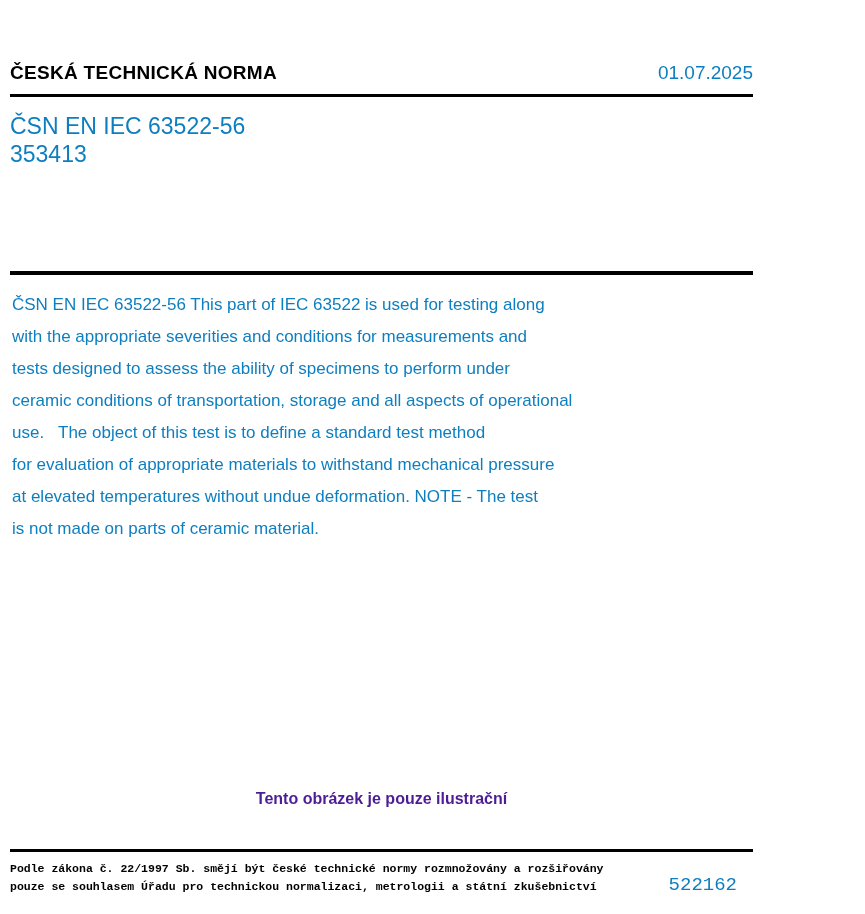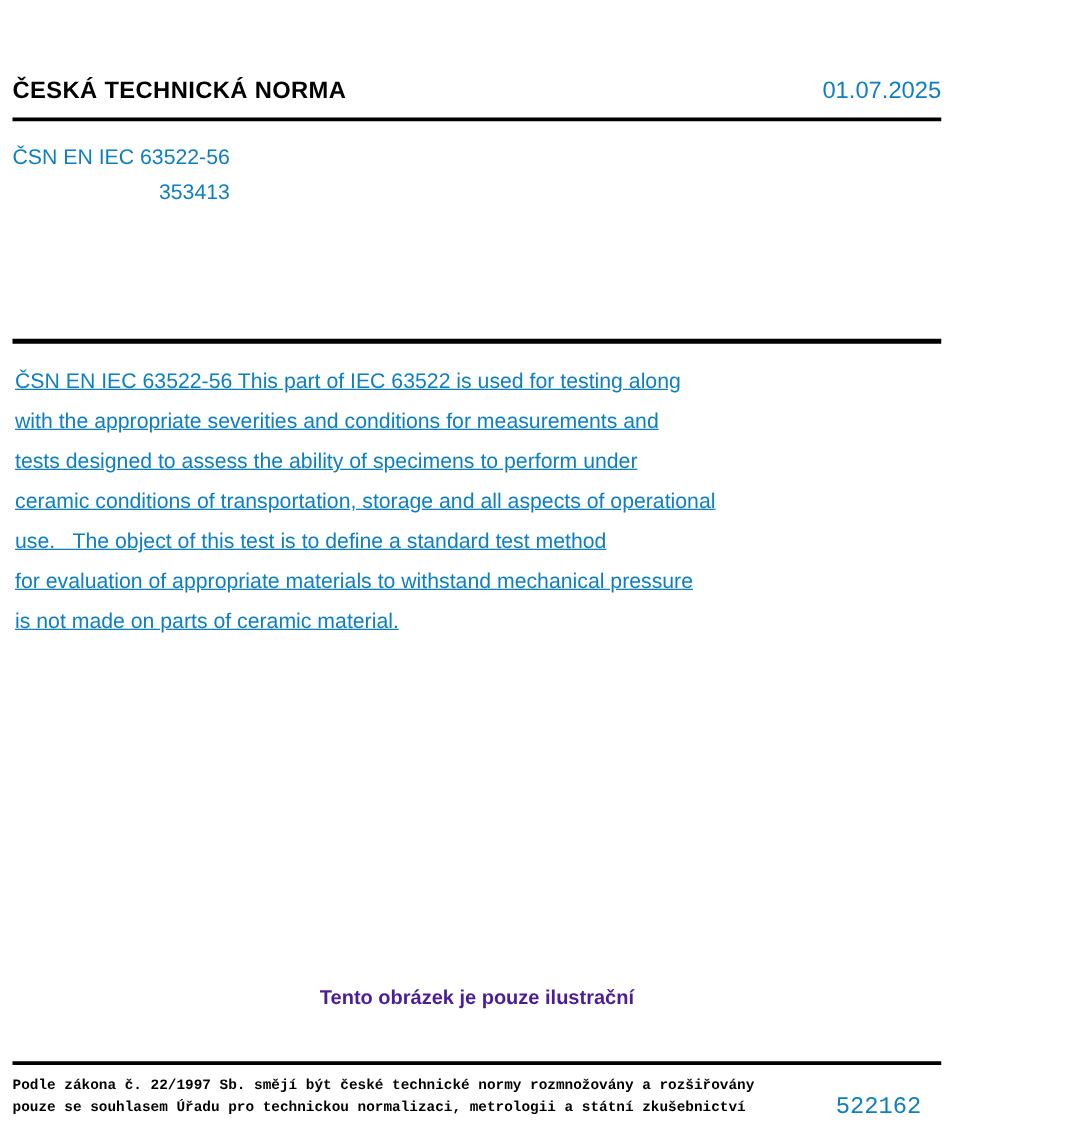--- a/index.html
+++ b/index.html
@@ -60,23 +60,22 @@
     display: flex;
     justify-content: space-between;
   }
   .title-left {
     color: #0d7fc0;
     font-size: 17px;
     line-height: 28px;
   }
   .title-right {
     color: #0d7fc0;
-    font-size: 17px;
+    font-size: 23px;
     line-height: 28px;
-    text-align: right;
     white-space: nowrap;
   }
   .title-left div, .title-right div { white-space: nowrap; }
 
   
   .rule-abstract {
     position: absolute;
     left: 10px;
     right: 10px;
     top: 271px;
@@ -86,21 +85,20 @@
 
   
   .abstract {
     position: absolute;
     left: 12px;
     right: 20px;
     top: 289px;
     color: #0d7fc0;
     font-size: 17px;
     line-height: 32px;
-    text-decoration: underline;
   }
   .abstract div { white-space: pre; }
 
   
   .illustration-note {
     position: absolute;
     left: 0;
     right: 0;
     top: 790px;
     text-align: center;
@@ -164,20 +162,21 @@
 
   <div class="rule-abstract"></div>
 
   <div class="abstract">
     <div>ČSN EN IEC 63522-56 This part of IEC 63522 is used for testing along</div>
     <div>with the appropriate severities and conditions for measurements and</div>
     <div>tests designed to assess the ability of specimens to perform under</div>
     <div>ceramic conditions of transportation, storage and all aspects of operational</div>
     <div>use.   The object of this test is to define a standard test method</div>
     <div>for evaluation of appropriate materials to withstand mechanical pressure</div>
+    <div>at elevated temperatures without undue deformation. NOTE - The test</div>
     <div>is not made on parts of ceramic material.</div>
   </div>
 
   <div class="illustration-note">Tento obrázek je pouze ilustrační</div>
 
   <div class="rule-bottom"></div>
 
   <div class="footer">
     <div class="footer-legal">
       <div>Podle zákona č. 22/1997 Sb. smějí být české technické normy rozmnožovány a rozšiřovány</div>

